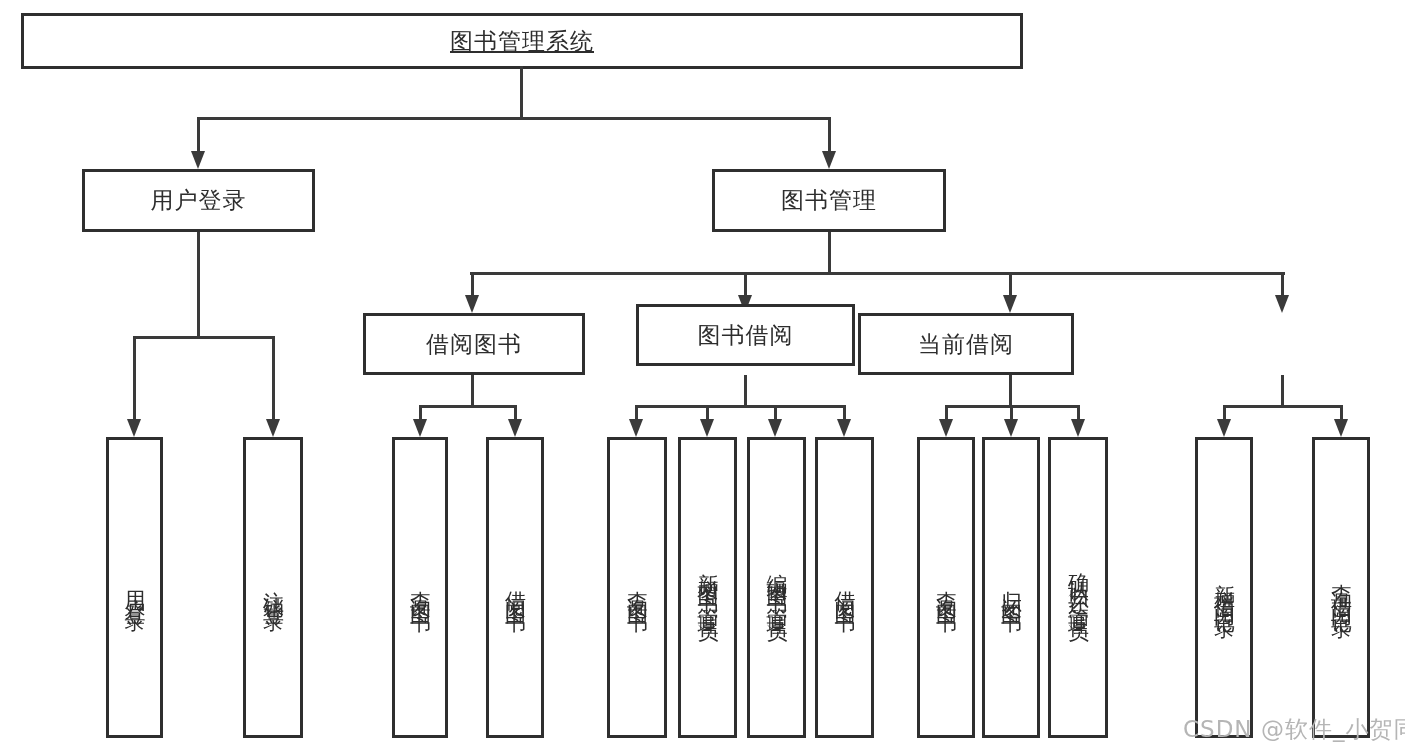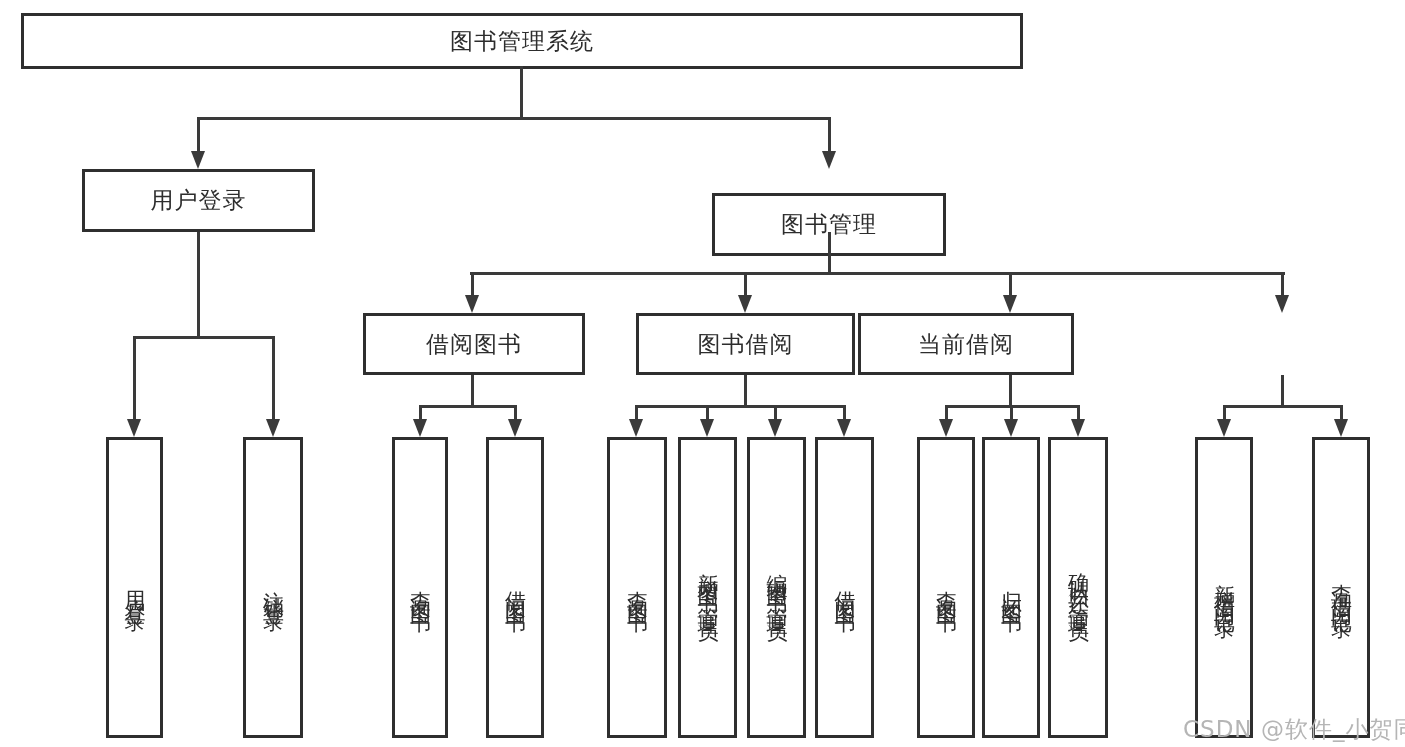--- a/index.html
+++ b/index.html
@@ -46,52 +46,52 @@
     letter-spacing: 1px;
     white-space: nowrap;
     z-index: 5;
   }
 </style>
 </head>
 <body>
 
 <div id="stage">
 
-  <div class="box hbox" style="left:21px; top:13px; width:1002px; height:56px;">图书管理系统</div>
+  <div class="box hbox" style="left:21px; top:13px; width:1002px; height:56px;text-decoration:underline;">图书管理系统</div>
 
   <div class="ln" style="left:520px; top:66px; width:3px; height:52px;"></div>
   <div class="ln" style="left:197px; top:117px; width:634px; height:3px;"></div>
   <div class="ln" style="left:197px; top:117px; width:3px; height:36px;"></div>
   <div class="ah" style="left:191px; top:151px;"></div>
   <div class="ln" style="left:828px; top:117px; width:3px; height:36px;"></div>
   <div class="ah" style="left:822px; top:151px;"></div>
 
   <div class="box hbox" style="left:82px; top:169px; width:233px; height:63px;">用户登录</div>
-  <div class="box hbox" style="left:712px; top:169px; width:234px; height:63px;margin-top:24px;">图书管理</div>
+  <div class="box hbox" style="left:712px; top:169px; width:234px; height:63px;">图书管理</div>
 
   <div class="ln" style="left:197px; top:232px; width:3px; height:106px;"></div>
   <div class="ln" style="left:133px; top:336px; width:142px; height:3px;"></div>
   <div class="ln" style="left:133px; top:336px; width:3px; height:85px;"></div>
   <div class="ah" style="left:127px; top:419px;"></div>
   <div class="ln" style="left:272px; top:336px; width:3px; height:85px;"></div>
   <div class="ah" style="left:266px; top:419px;"></div>
 
   <div class="ln" style="left:828px; top:232px; width:3px; height:42px;"></div>
   <div class="ln" style="left:470px; top:272px; width:815px; height:3px;"></div>
   <div class="ln" style="left:471px; top:272px; width:3px; height:25px;"></div>
   <div class="ah" style="left:465px; top:295px;"></div>
   <div class="ln" style="left:744px; top:272px; width:3px; height:25px;"></div>
   <div class="ah" style="left:738px; top:295px;"></div>
   <div class="ln" style="left:1009px; top:272px; width:3px; height:25px;"></div>
   <div class="ah" style="left:1003px; top:295px;"></div>
   <div class="ln" style="left:1281px; top:272px; width:3px; height:25px;"></div>
   <div class="ah" style="left:1275px; top:295px;"></div>
 
   <div class="box hbox" style="left:363px; top:313px; width:222px; height:62px;">借阅图书</div>
-  <div class="box hbox" style="left:636px; top:313px; width:219px; height:62px;">图书借阅</div>
+  <div class="box hbox" style="left:636px; top:304px; width:219px; height:62px;">图书借阅</div>
   <div class="box hbox" style="left:858px; top:313px; width:216px; height:62px;">当前借阅</div>
 
   <div class="ln" style="left:471px; top:375px; width:3px; height:32px;"></div>
   <div class="ln" style="left:419px; top:405px; width:98px; height:3px;"></div>
   <div class="ln" style="left:419px; top:405px; width:3px; height:16px;"></div>
   <div class="ah" style="left:413px; top:419px;"></div>
   <div class="ln" style="left:514px; top:405px; width:3px; height:16px;"></div>
   <div class="ah" style="left:508px; top:419px;"></div>
 
   <div class="ln" style="left:744px; top:375px; width:3px; height:32px;"></div>

